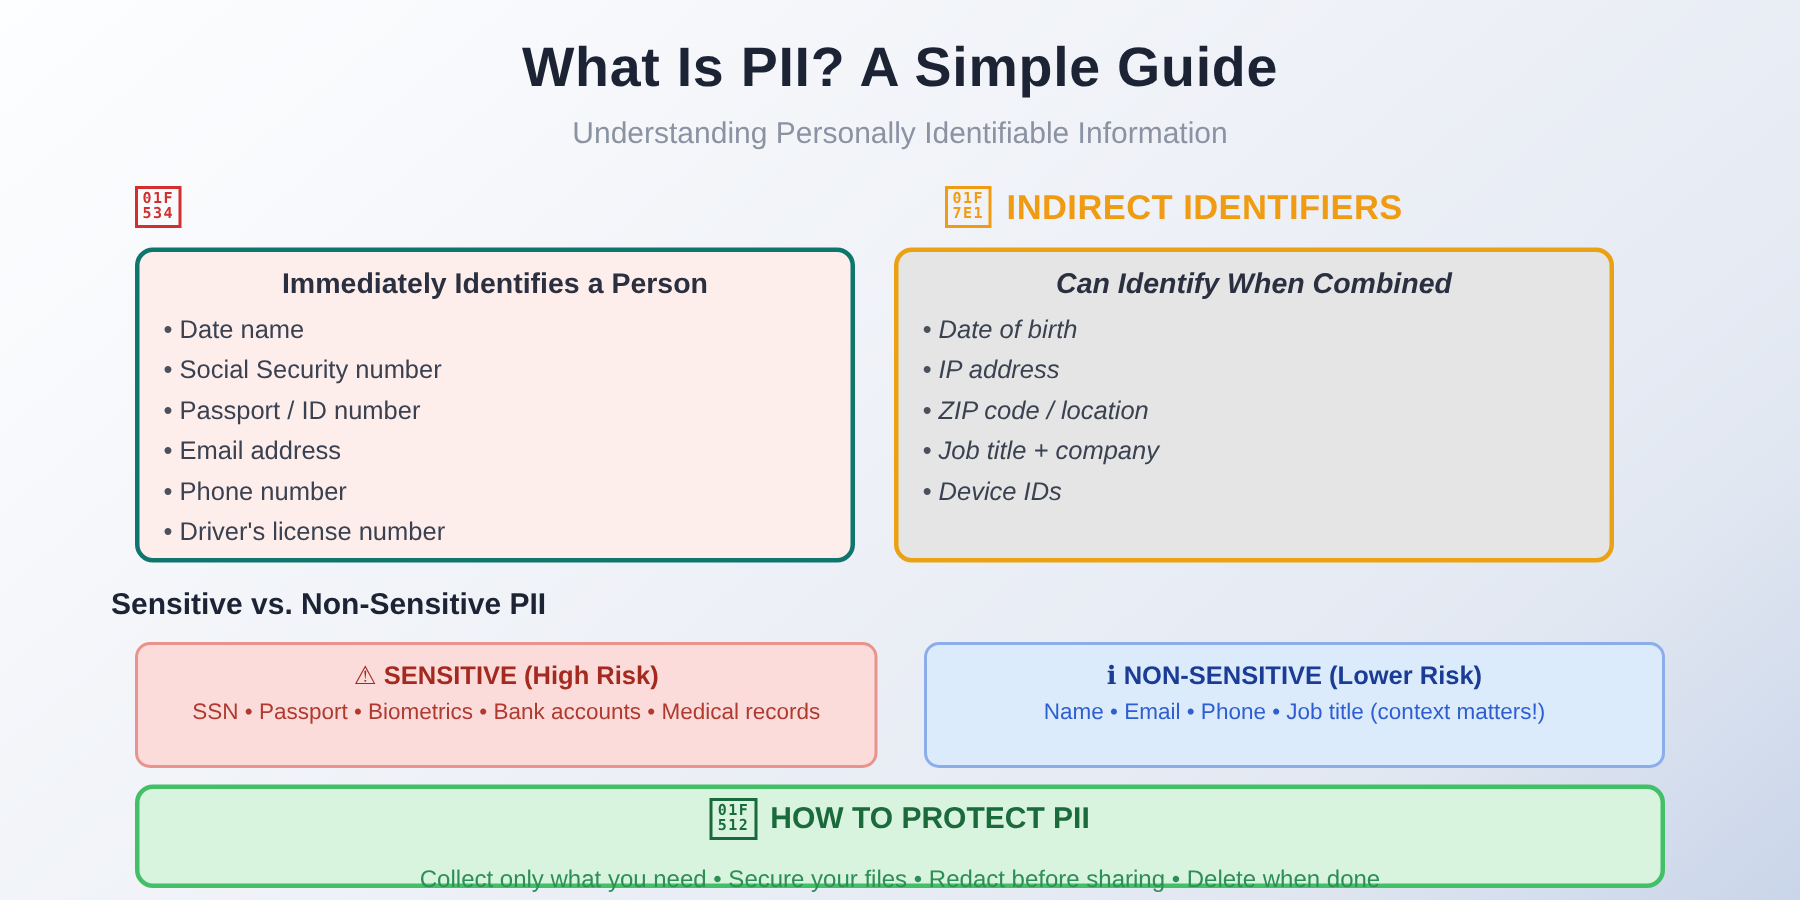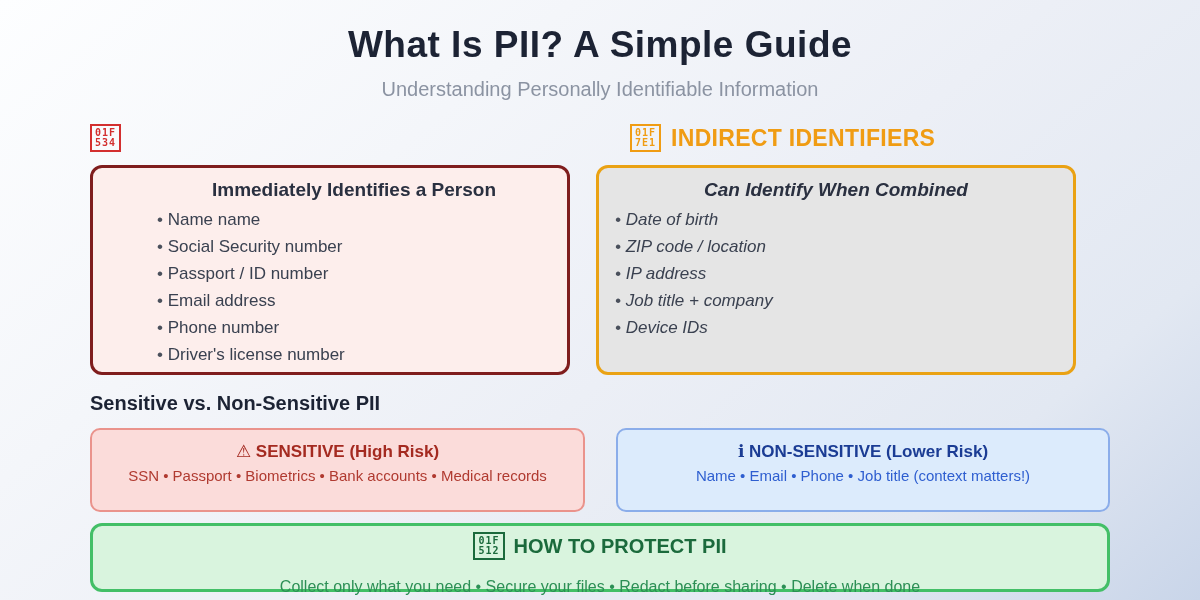--- a/index.html
+++ b/index.html
@@ -38,34 +38,34 @@
     padding: 2px 3px;
     font-family: "DejaVu Sans Mono", monospace;
     font-size: 10px; line-height: 10px; font-weight: bold;
     letter-spacing: 1px;
   }
 
   .id-box {
     position: absolute; top: 165px; width: 480px; height: 210px;
     box-sizing: border-box; border-radius: 12px;
   }
-  .id-box.left  { left: 90px;  background: #fdeeec; border: 3px solid #7f1d1d; padding-left: 48px; }
+  .id-box.left  { left: 90px;  background: #fdeeec; border: 3px solid #0f766e; }
   .id-box.right { left: 596px; background: #e5e5e5; border: 3px solid #eaa214; font-style: italic; }
   .id-box-title {
     text-align: center; font-size: 19px; font-weight: bold;
     color: #2a3040; margin: 11px 10px 5px;
   }
   .bullets { margin: 0; padding: 0 10px 0 16px; }
   .bullet-item {
     font-size: 17px; color: #3a4150; line-height: 27px;
   }
   .bullet-item::before { content: "• "; color: #4a505c; }
 
   .section-heading {
-    position: absolute; left: 90px; top: 392px;
+    position: absolute; left: 74px; top: 392px;
     font-size: 20px; font-weight: bold; color: #1c2334;
   }
 
   .risk-box {
     position: absolute; top: 428px; height: 84px;
     box-sizing: border-box; border-radius: 10px; text-align: center;
   }
   .risk-box.sensitive {
     left: 90px; width: 495px;
     background: #fbdcda; border: 2px solid #ea938c;
@@ -102,42 +102,42 @@
 
   <div class="col-header left">
     <span class="tofu">
       <span>01F</span>
       <span>534</span>
     </span>
   </div>
   <div class="id-box left">
     <div class="id-box-title">Immediately Identifies a Person</div>
     <div class="bullets">
-        <div class="bullet-item">Name name</div>
+        <div class="bullet-item">Date name</div>
         <div class="bullet-item">Social Security number</div>
         <div class="bullet-item">Passport / ID number</div>
         <div class="bullet-item">Email address</div>
         <div class="bullet-item">Phone number</div>
         <div class="bullet-item">Driver's license number</div>
       </div>
   </div>
 
   <div class="col-header right">
     <span class="tofu">
       <span>01F</span>
       <span>7E1</span>
     </span>
     <span>INDIRECT IDENTIFIERS</span>
   </div>
   <div class="id-box right">
     <div class="id-box-title">Can Identify When Combined</div>
     <div class="bullets">
         <div class="bullet-item">Date of birth</div>
+        <div class="bullet-item">IP address</div>
         <div class="bullet-item">ZIP code / location</div>
-        <div class="bullet-item">IP address</div>
         <div class="bullet-item">Job title + company</div>
         <div class="bullet-item">Device IDs</div>
       </div>
   </div>
 
   <div class="section-heading">Sensitive vs. Non-Sensitive PII</div>
 
   <div class="risk-box sensitive">
     <div class="risk-title">⚠ SENSITIVE (High Risk)</div>
     <div class="risk-body">SSN • Passport • Biometrics • Bank accounts • Medical records</div>

